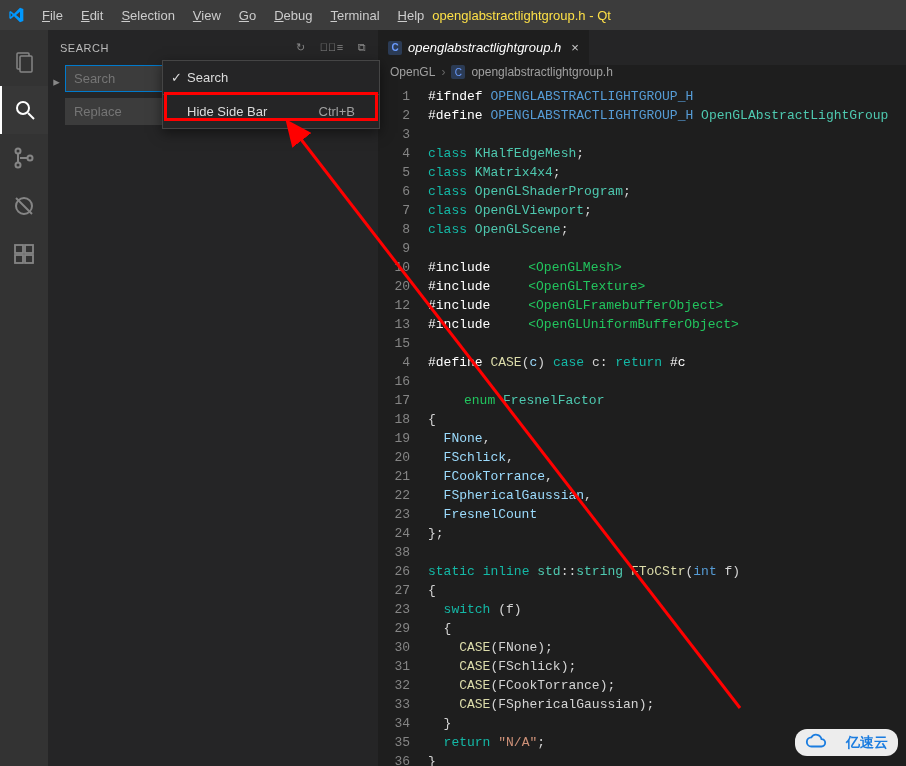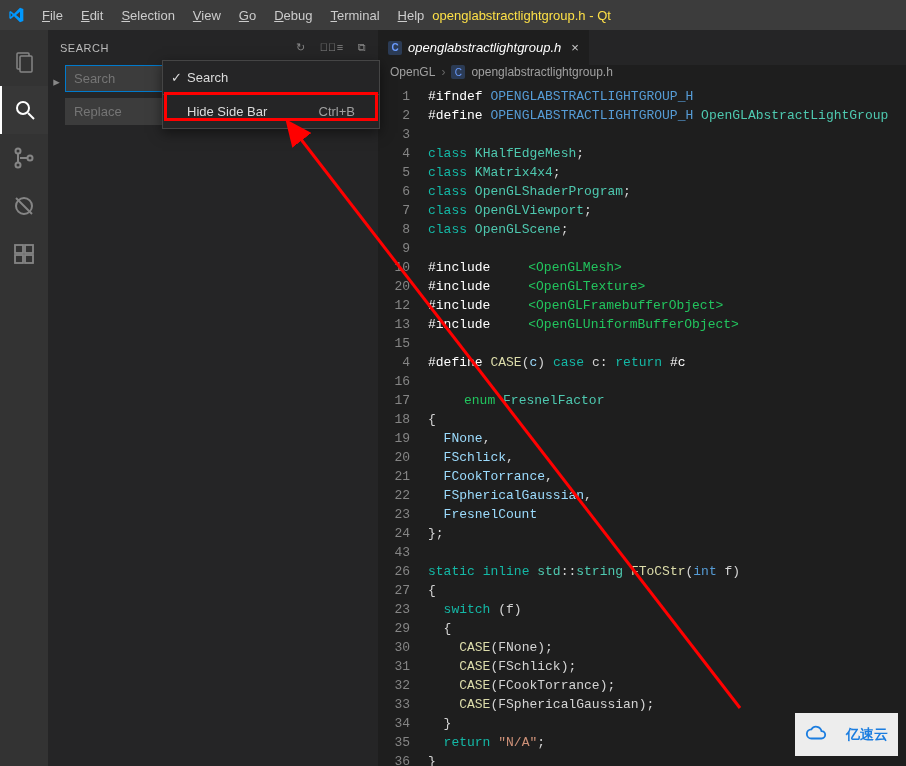--- a/index.html
+++ b/index.html
@@ -206,22 +206,22 @@
     pointer-events:none;
     z-index:45;
   }
 
   
   .watermark {
     position:absolute;
     right:8px;
     bottom:10px;
     background: rgba(255,255,255,0.92);
-    border-radius:0;
-    padding:12px 10px;
+    border-radius:12px;
+    padding:4px 10px;
     display:flex;
     align-items:center;
     gap:19px;
     z-index:60;
   }
   .watermark .cloud { color:#1b7de0; }
   .watermark .txt { color:#1b7de0; font-weight:600; font-size:14px; }
 </style>
 </head>
 <body>
@@ -338,21 +338,21 @@
           <div class="ln">4</div>
           <div class="ln">16</div>
           <div class="ln">17</div>
           <div class="ln">18</div>
           <div class="ln">19</div>
           <div class="ln">20</div>
           <div class="ln">21</div>
           <div class="ln">22</div>
           <div class="ln">23</div>
           <div class="ln">24</div>
-          <div class="ln">43</div>
+          <div class="ln">38</div>
           <div class="ln">26</div>
           <div class="ln">27</div>
           <div class="ln">23</div>
           <div class="ln">29</div>
           <div class="ln">30</div>
           <div class="ln">31</div>
           <div class="ln">32</div>
           <div class="ln">33</div>
           <div class="ln">34</div>
           <div class="ln">35</div>

